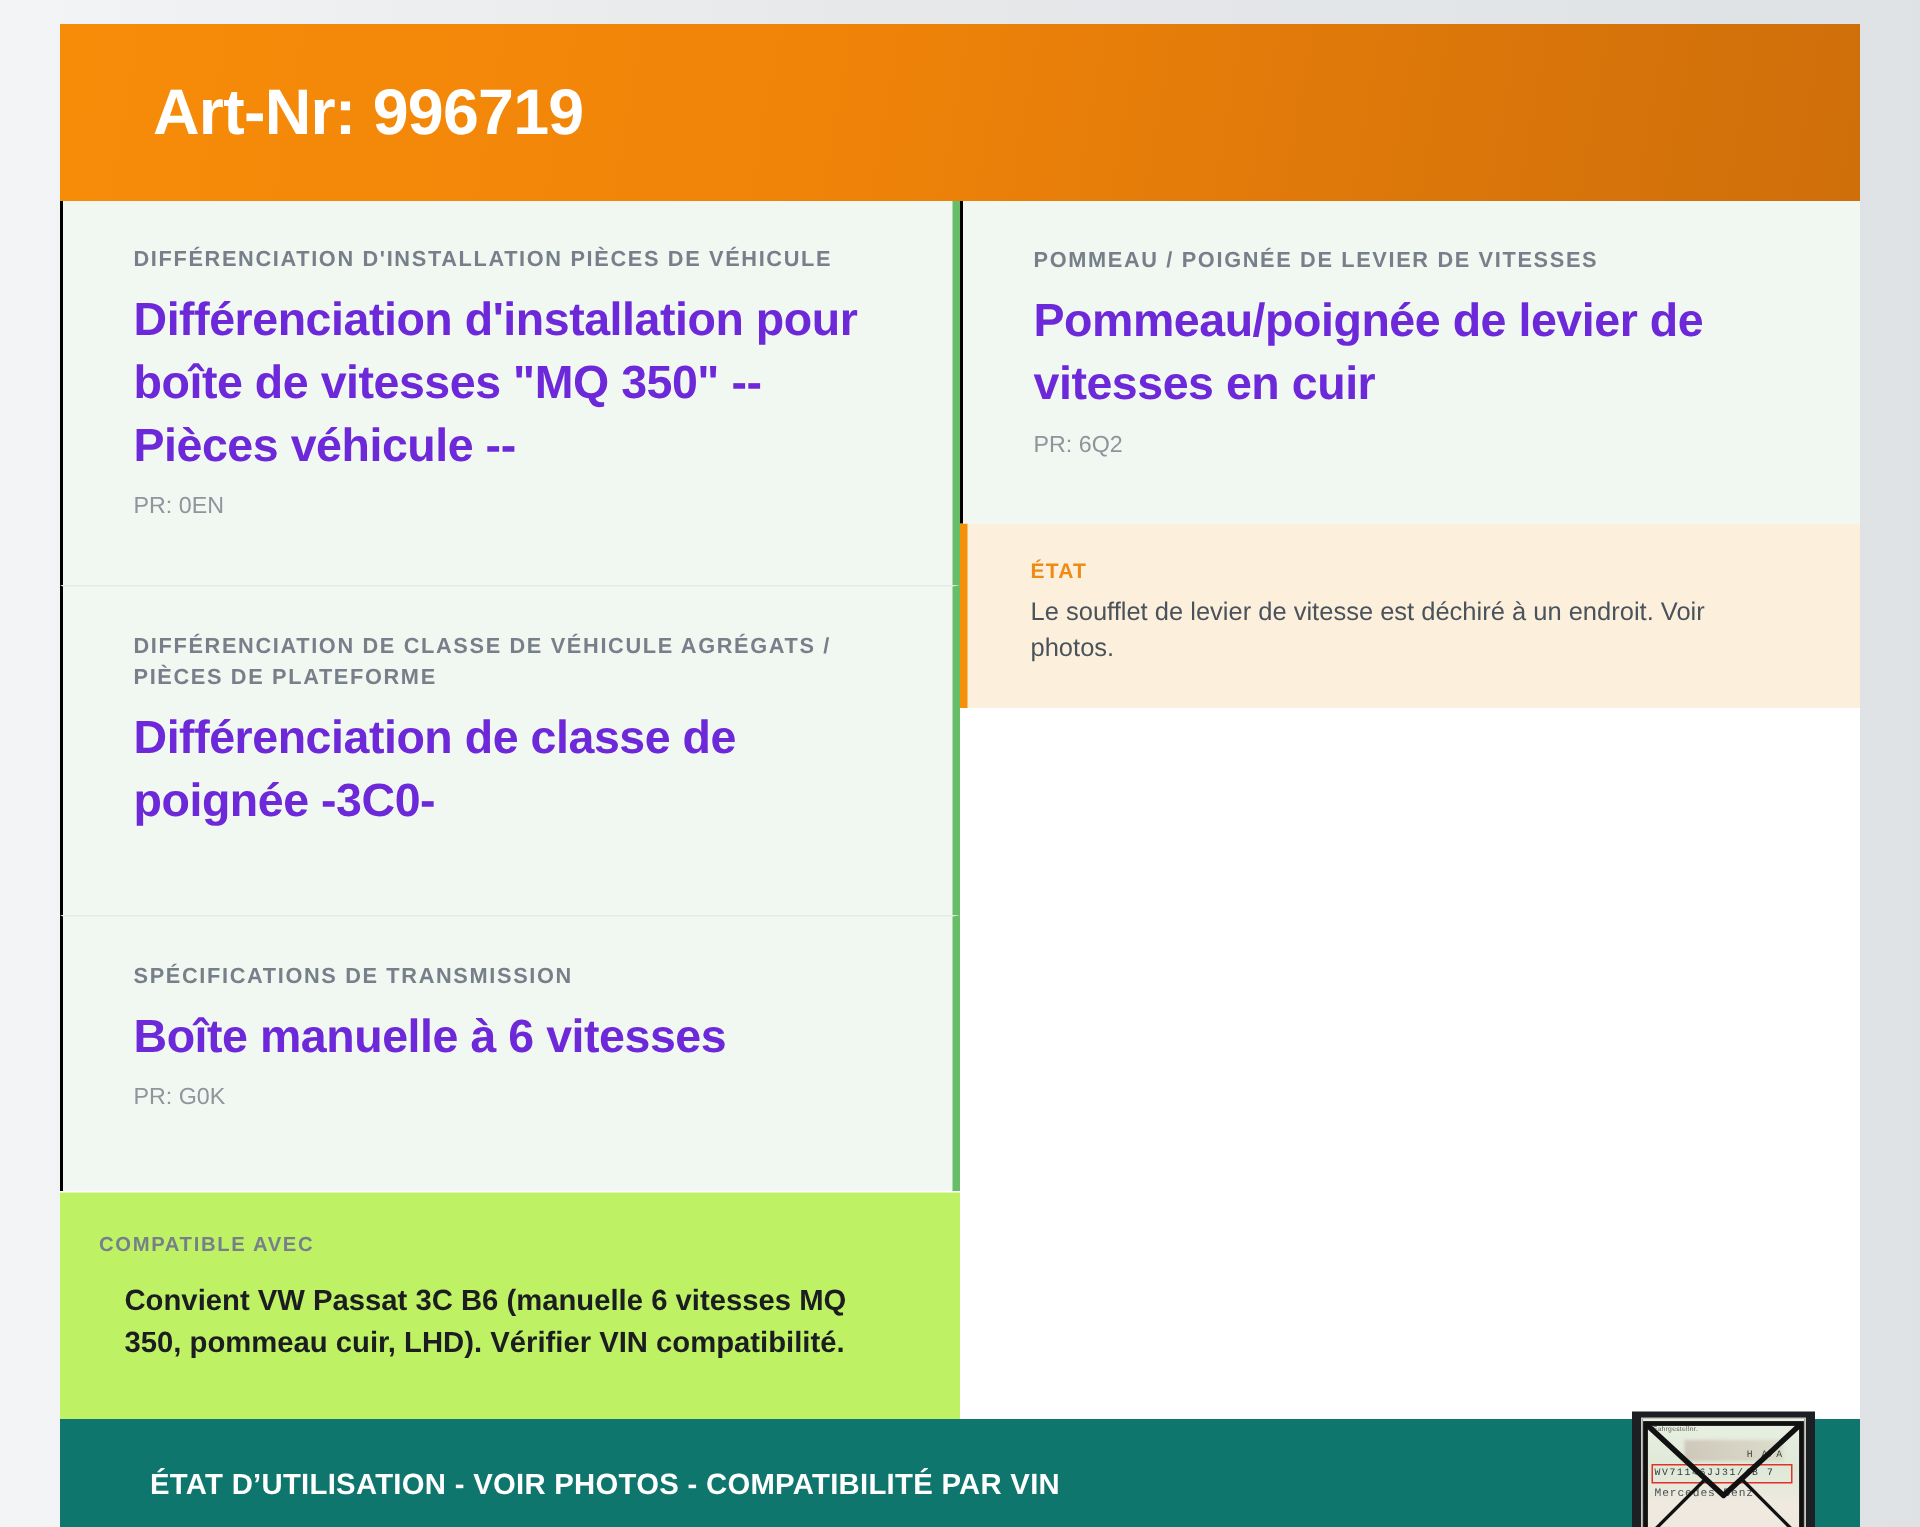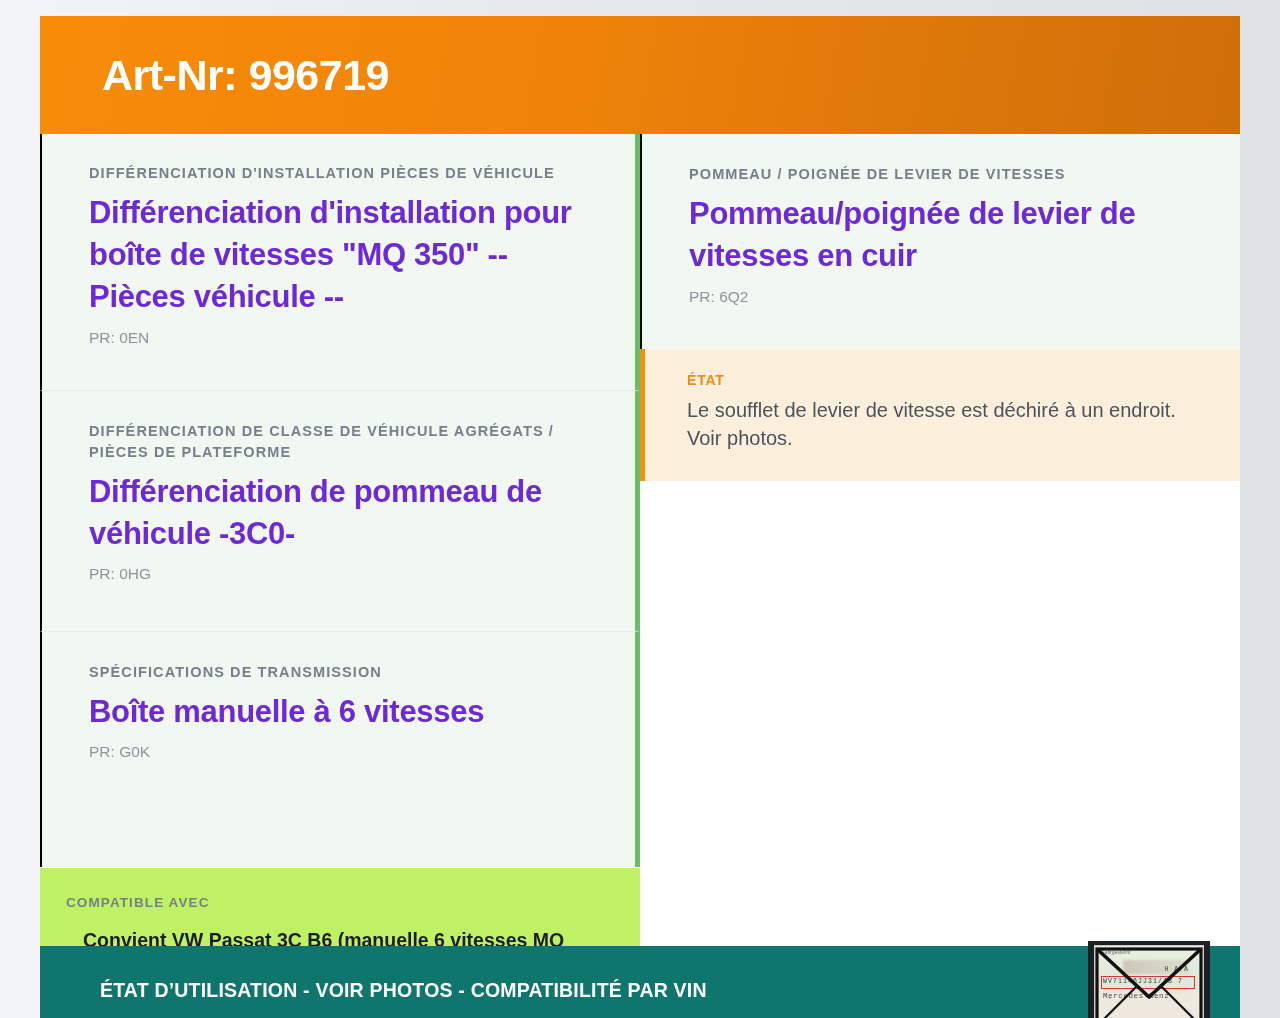--- a/index.html
+++ b/index.html
@@ -85,21 +85,21 @@
   .card-pr {
     color: #8d959d;
     font-size: 15.5px;
     line-height: 1.3;
     margin: 0;
   }
 
   
   .card-left-1 { padding-top: 29px; padding-bottom: 42px; }
   .card-left-2 { padding-top: 30px; padding-bottom: 46px; }
-  .card-left-3 { padding-top: 30px; padding-bottom: 104px; }
+  .card-left-3 { padding-top: 30px; padding-bottom: 52px; }
   .card-right-1 { padding-top: 29px; padding-bottom: 40px; }
   .card-right-2 { padding-top: 30px; padding-bottom: 42px; }
 
   
   .compat {
     background: #bef264;
     box-sizing: border-box;
     padding: 27px 46px 30px 26px;
     border-top: 1px solid #ffffff;
   }
@@ -129,21 +129,21 @@
   .etat-label {
     color: #ef8b12;
     font-size: 14px;
     font-weight: bold;
     letter-spacing: 0.8px;
     text-transform: uppercase;
     margin: 0 0 8px 0;
   }
   .etat-text {
     color: #4a535c;
-    font-size: 20px;
+    font-size: 17px;
     line-height: 1.42;
     margin: 0;
   }
 
   .right-filler { background: #ffffff; height: 284px; }
 
   
   .footer {
     position: absolute;
     left: 0;
@@ -261,22 +261,21 @@
     <div class="col col-left">
 
       <div class="card card-left-1">
         <p class="card-label">DIFFÉRENCIATION D'INSTALLATION PIÈCES DE VÉHICULE</p>
         <p class="card-title">Différenciation d'installation pour boîte de vitesses "MQ 350" -- Pièces véhicule --</p>
         <p class="card-pr">PR: 0EN</p>
       </div>
 
       <div class="card card-left-2">
         <p class="card-label">DIFFÉRENCIATION DE CLASSE DE VÉHICULE AGRÉGATS / PIÈCES DE PLATEFORME</p>
-        <p class="card-title">Différenciation de pommeau de véhicule -3C0-</p>
-        <p class="card-pr">PR: 0HG</p>
+        <p class="card-title">Différenciation de classe de poignée -3C0-</p>
       </div>
 
       <div class="card card-left-3">
         <p class="card-label">SPÉCIFICATIONS DE TRANSMISSION</p>
         <p class="card-title">Boîte manuelle à 6 vitesses</p>
         <p class="card-pr">PR: G0K</p>
       </div>
 
       <div class="compat">
         <p class="compat-label">COMPATIBLE AVEC</p>

